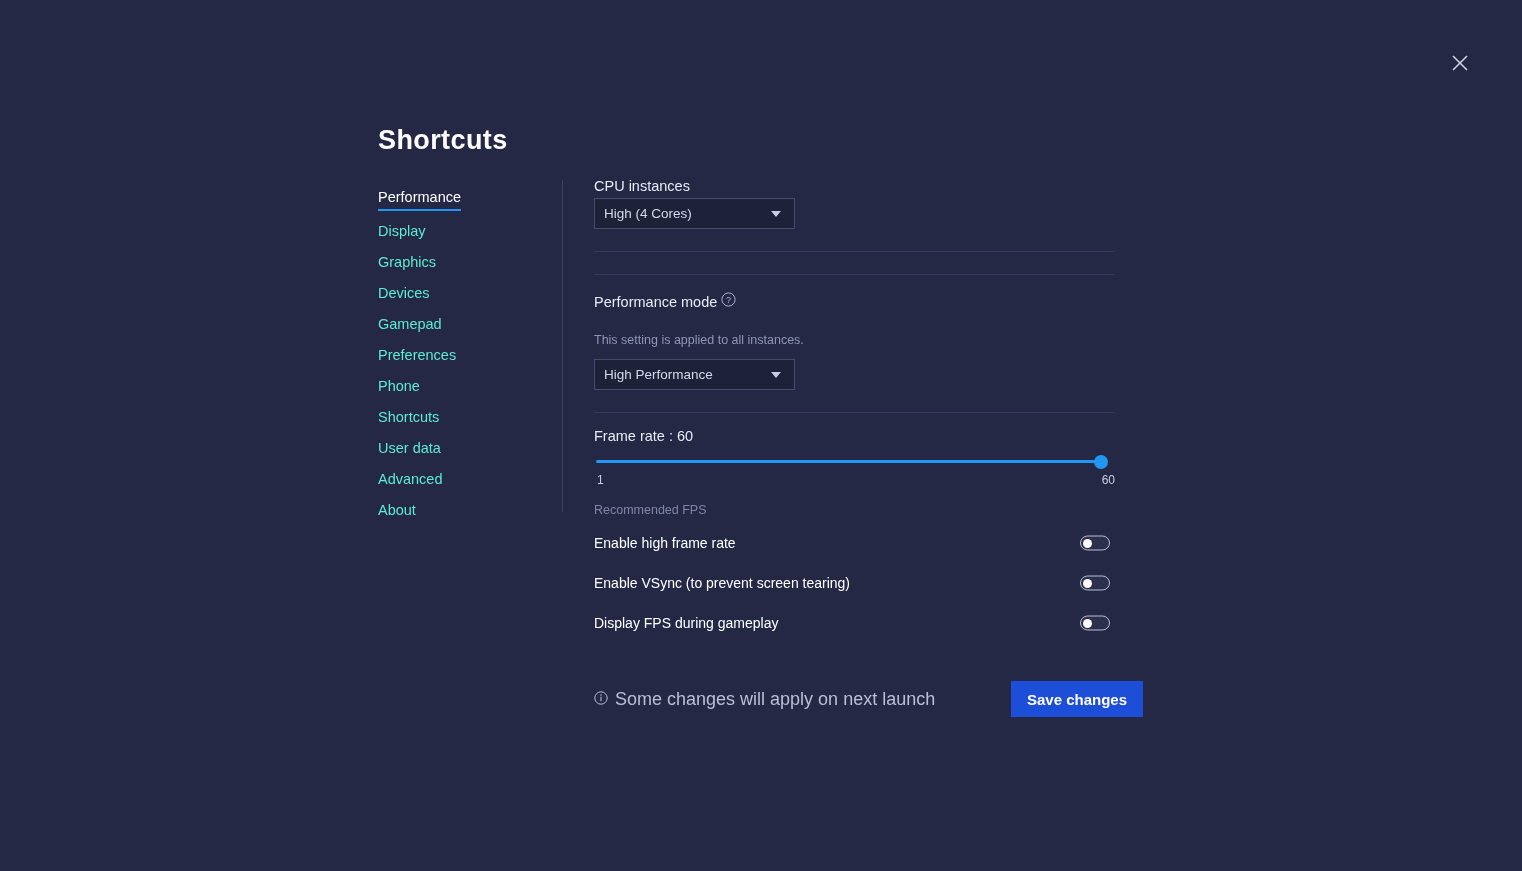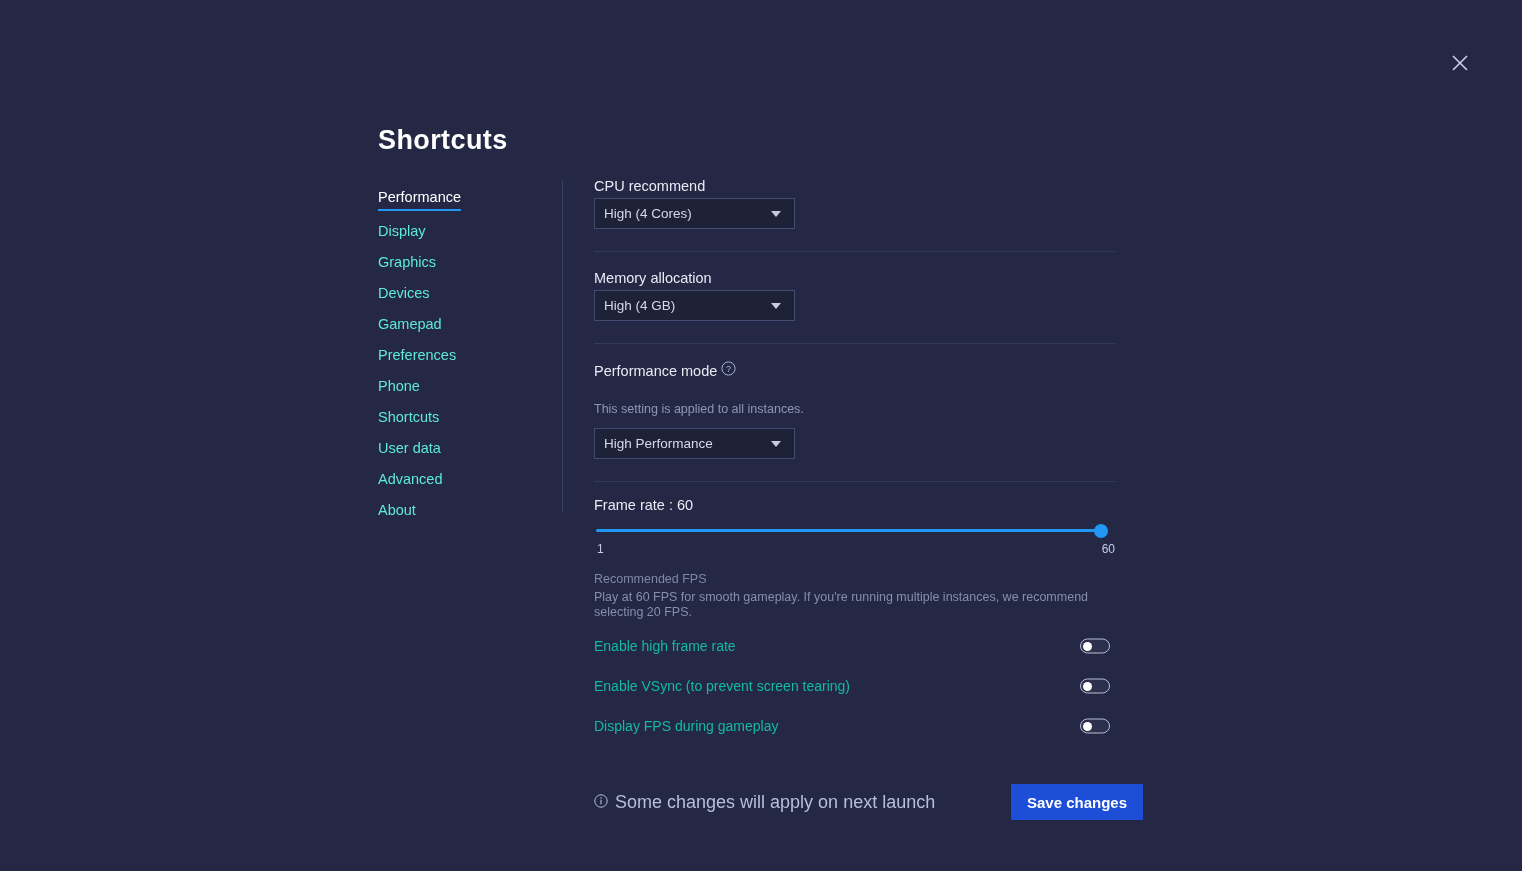--- a/index.html
+++ b/index.html
@@ -164,21 +164,21 @@
 
   
   .toggle-row {
     position: relative;
     width: 521px;
     height: 28px;
     display: flex;
     align-items: center;
     margin-top: 12px;
   }
-  .toggle-label { font-size: 14px; color: #14b8a6; }
+  .toggle-label { font-size: 14px; color: #ffffff; }
   .toggle {
     position: absolute;
     right: 5px;
     top: 50%;
     transform: translateY(-50%);
     width: 30px;
     height: 15px;
     border-radius: 8px;
     border: 1px solid #b9bfd6;
     background: rgba(255,255,255,0.04);
@@ -280,36 +280,29 @@
     <div class="side-item">
       <span>About</span>
     </div>
   </div>
 
   <div class="v-divider"></div>
 
   <div class="content">
 
     <div>
-      <div class="group-label">CPU recommend</div>
+      <div class="group-label">CPU instances</div>
       <div class="select mt14">
         <span>High (4 Cores)</span>
         <span class="caret"></span>
       </div>
     </div>
 
     <div class="h-divider" style="margin-top:22px;"></div>
 
-    <div style="margin-top:18px;">
-      <div class="group-label">Memory allocation</div>
-      <div class="select mt14">
-        <span>High (4 GB)</span>
-        <span class="caret"></span>
-      </div>
-    </div>
 
     <div class="h-divider" style="margin-top:22px;"></div>
 
     <div style="margin-top:17px;">
       <div class="label-row">
         <span class="group-label">Performance mode</span>
         <span>
           <svg width="15" height="15" viewBox="0 0 15 15">
             <circle cx="7.5" cy="7.5" r="6.6" fill="none" stroke="#aab0d0" stroke-width="1"></circle>
             <text x="7.5" y="11" text-anchor="middle" font-size="9" fill="#aab0d0" font-family="Liberation Sans, sans-serif">?</text>
@@ -332,21 +325,20 @@
         <div class="slider-track"></div>
         <div class="slider-thumb"></div>
       </div>
 
       <div class="slider-scale">
         <span class="slider-min">1</span>
         <span class="slider-max">60</span>
       </div>
 
       <div class="rec-title">Recommended FPS</div>
-      <div class="rec-body">Play at 60 FPS for smooth gameplay. If you're running multiple instances, we recommend selecting 20 FPS.</div>
     </div>
 
     <div class="toggle-row">
       <span class="toggle-label">Enable high frame rate</span>
       <span class="toggle">
         <span class="knob"></span>
       </span>
     </div>
 
     <div class="toggle-row">

